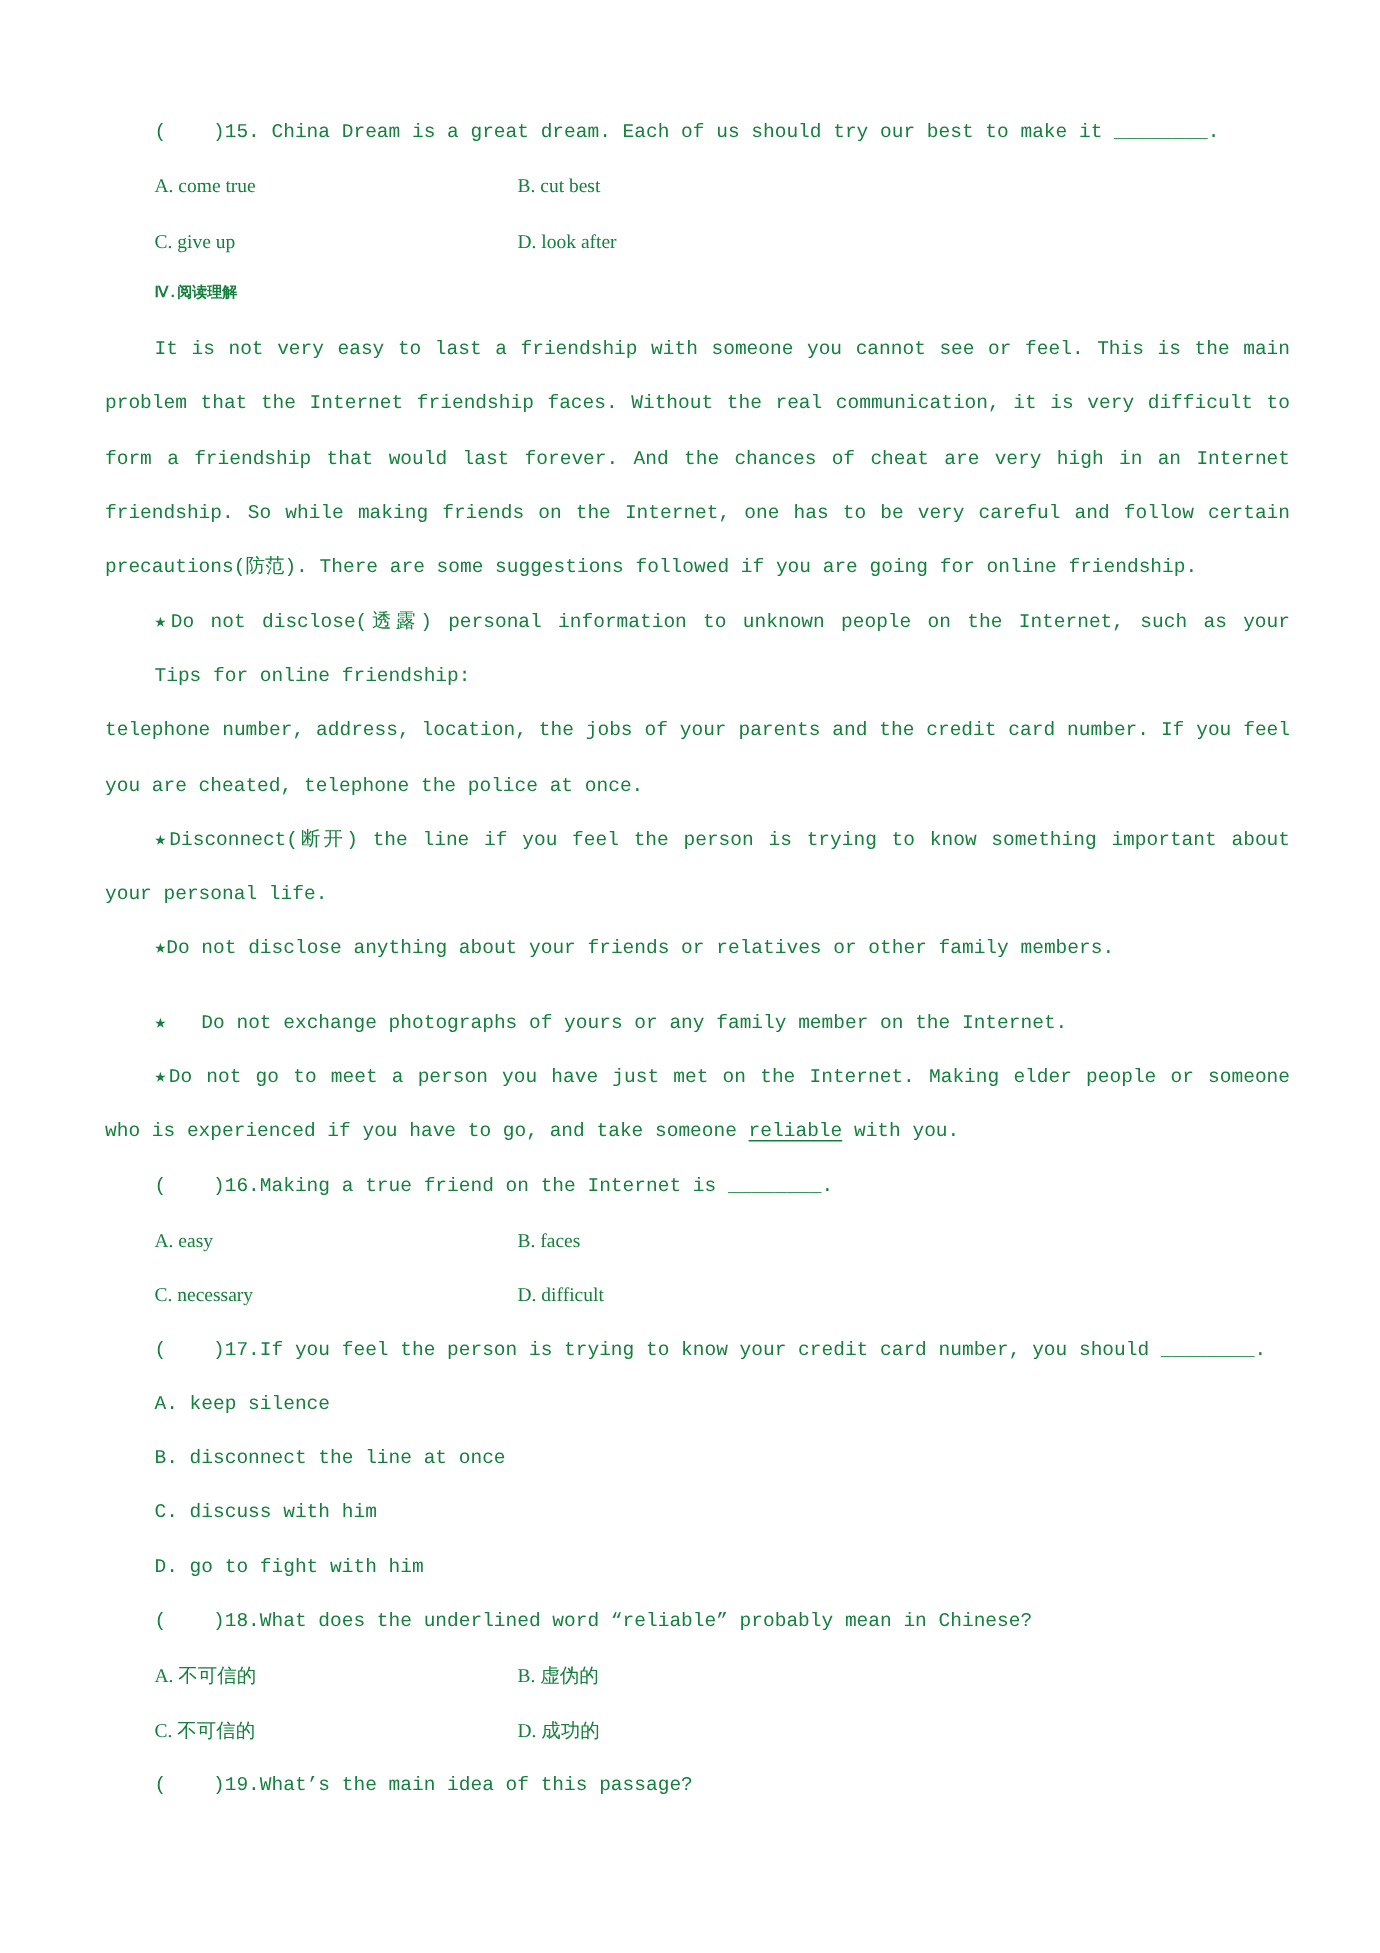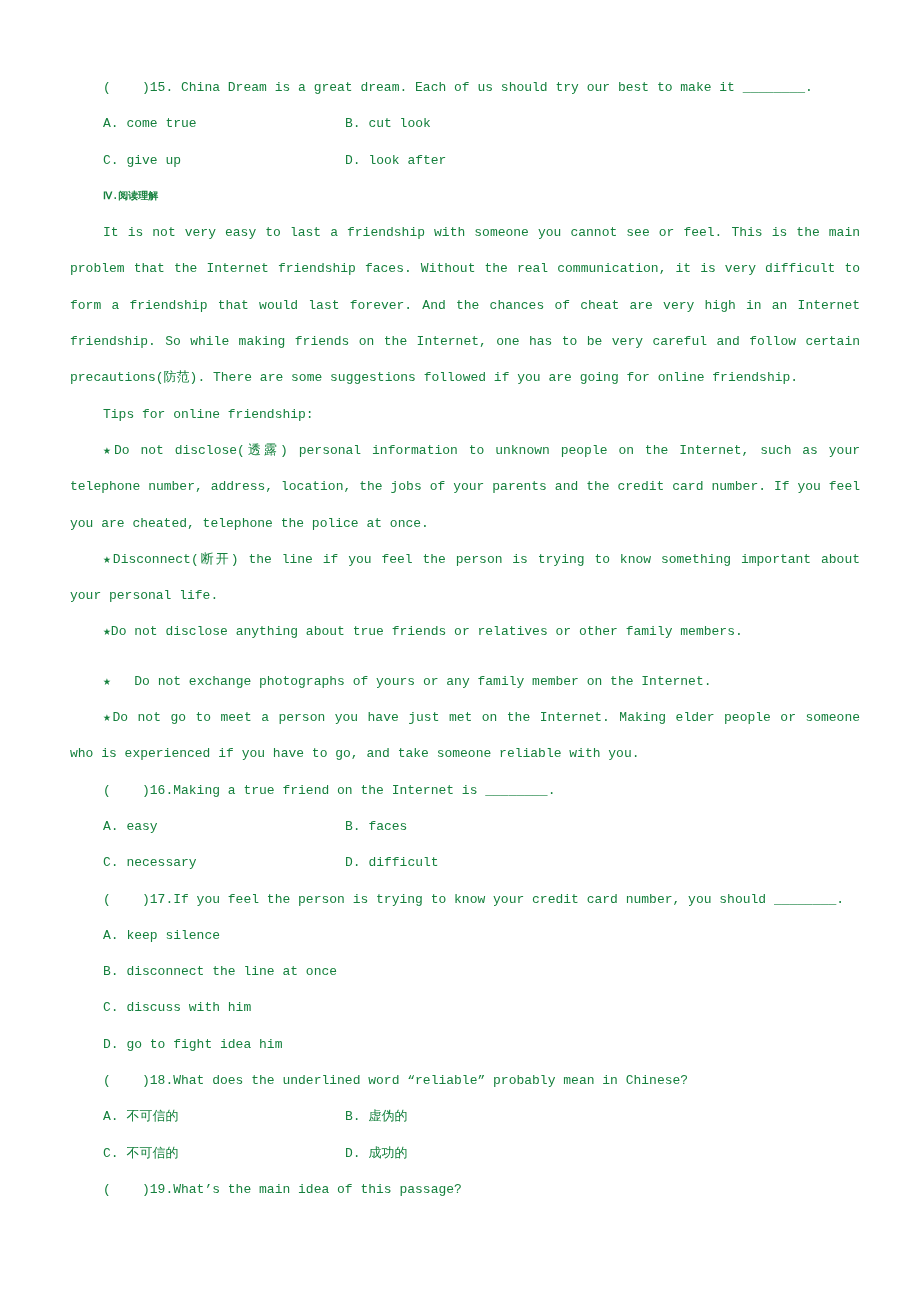--- a/index.html
+++ b/index.html
@@ -33,90 +33,92 @@
     text-align-last: justify;
     font-family: Liberation Mono, monospace;
   }
   .hdr {
     font-weight: bold;
     font-size: 10px;
   }
   .optrow {
     display: flex;
     padding-left: 33px;
+    font-family: Liberation Serif, serif;
   }
   .optrow .c1 {
     width: 242px;
     white-space: pre-wrap;
   }
   .optrow .c2 {
     flex: 1;
     white-space: pre-wrap;
   }
   .gap-before {
     margin-top: 13px;
   }
   .u {
+    text-decoration: underline;
     text-underline-offset: 3px;
   }
 </style>
 </head>
 <body style="background: rgb(255, 255, 255);">
 
 <div class="doc" style="color: #15803d;">
 
   <div class="line indent">(    )15. China Dream is a great dream. Each of us should try our best to make it ________.</div>
   <div class="optrow">
     <span class="c1">A. come true</span>
-    <span class="c2">B. cut look</span>
+    <span class="c2">B. cut best</span>
   </div>
   <div class="optrow">
     <span class="c1">C. give up</span>
     <span class="c2">D. look after</span>
   </div>
 
   <div class="line indent hdr">Ⅳ.阅读理解</div>
 
   <div class="line indent just">It is not very easy to last a friendship with someone you cannot see or feel. This is the main</div>
   <div class="line just">problem that the Internet friendship faces. Without the real communication, it is very difficult to</div>
   <div class="line just">form a friendship that would last forever. And the chances of cheat are very high in an Internet</div>
   <div class="line just">friendship. So while making friends on the Internet, one has to be very careful and follow certain</div>
   <div class="line">precautions(防范). There are some suggestions followed if you are going for online friendship.</div>
 
+  <div class="line indent just">★Do not disclose(透露) personal information to unknown people on the Internet, such as your</div>
+
   <div class="line indent">Tips for online friendship:</div>
-
-  <div class="line indent just">★Do not disclose(透露) personal information to unknown people on the Internet, such as your</div>
   <div class="line just">telephone number, address, location, the jobs of your parents and the credit card number. If you feel</div>
   <div class="line">you are cheated, telephone the police at once.</div>
 
   <div class="line indent just">★Disconnect(断开) the line if you feel the person is trying to know something important about</div>
   <div class="line">your personal life.</div>
 
-  <div class="line indent">★Do not disclose anything about true friends or relatives or other family members.</div>
+  <div class="line indent">★Do not disclose anything about your friends or relatives or other family members.</div>
 
   <div class="line indent gap-before">★   Do not exchange photographs of yours or any family member on the Internet.</div>
 
   <div class="line indent just">★Do not go to meet a person you have just met on the Internet. Making elder people or someone</div>
   <div class="line"><span>who is experienced if you have to go, and take someone </span><span class="u">reliable</span><span> with you.</span></div>
 
   <div class="line indent">(    )16.Making a true friend on the Internet is ________.</div>
   <div class="optrow">
     <span class="c1">A. easy</span>
     <span class="c2">B. faces</span>
   </div>
   <div class="optrow">
     <span class="c1">C. necessary</span>
     <span class="c2">D. difficult</span>
   </div>
 
   <div class="line indent">(    )17.If you feel the person is trying to know your credit card number, you should ________.</div>
   <div class="line indent">A. keep silence</div>
   <div class="line indent">B. disconnect the line at once</div>
   <div class="line indent">C. discuss with him</div>
-  <div class="line indent">D. go to fight idea him</div>
+  <div class="line indent">D. go to fight with him</div>
 
   <div class="line indent">(    )18.What does the underlined word “reliable” probably mean in Chinese?</div>
   <div class="optrow">
     <span class="c1">A. 不可信的</span>
     <span class="c2">B. 虚伪的</span>
   </div>
   <div class="optrow">
     <span class="c1">C. 不可信的</span>
     <span class="c2">D. 成功的</span>
   </div>

